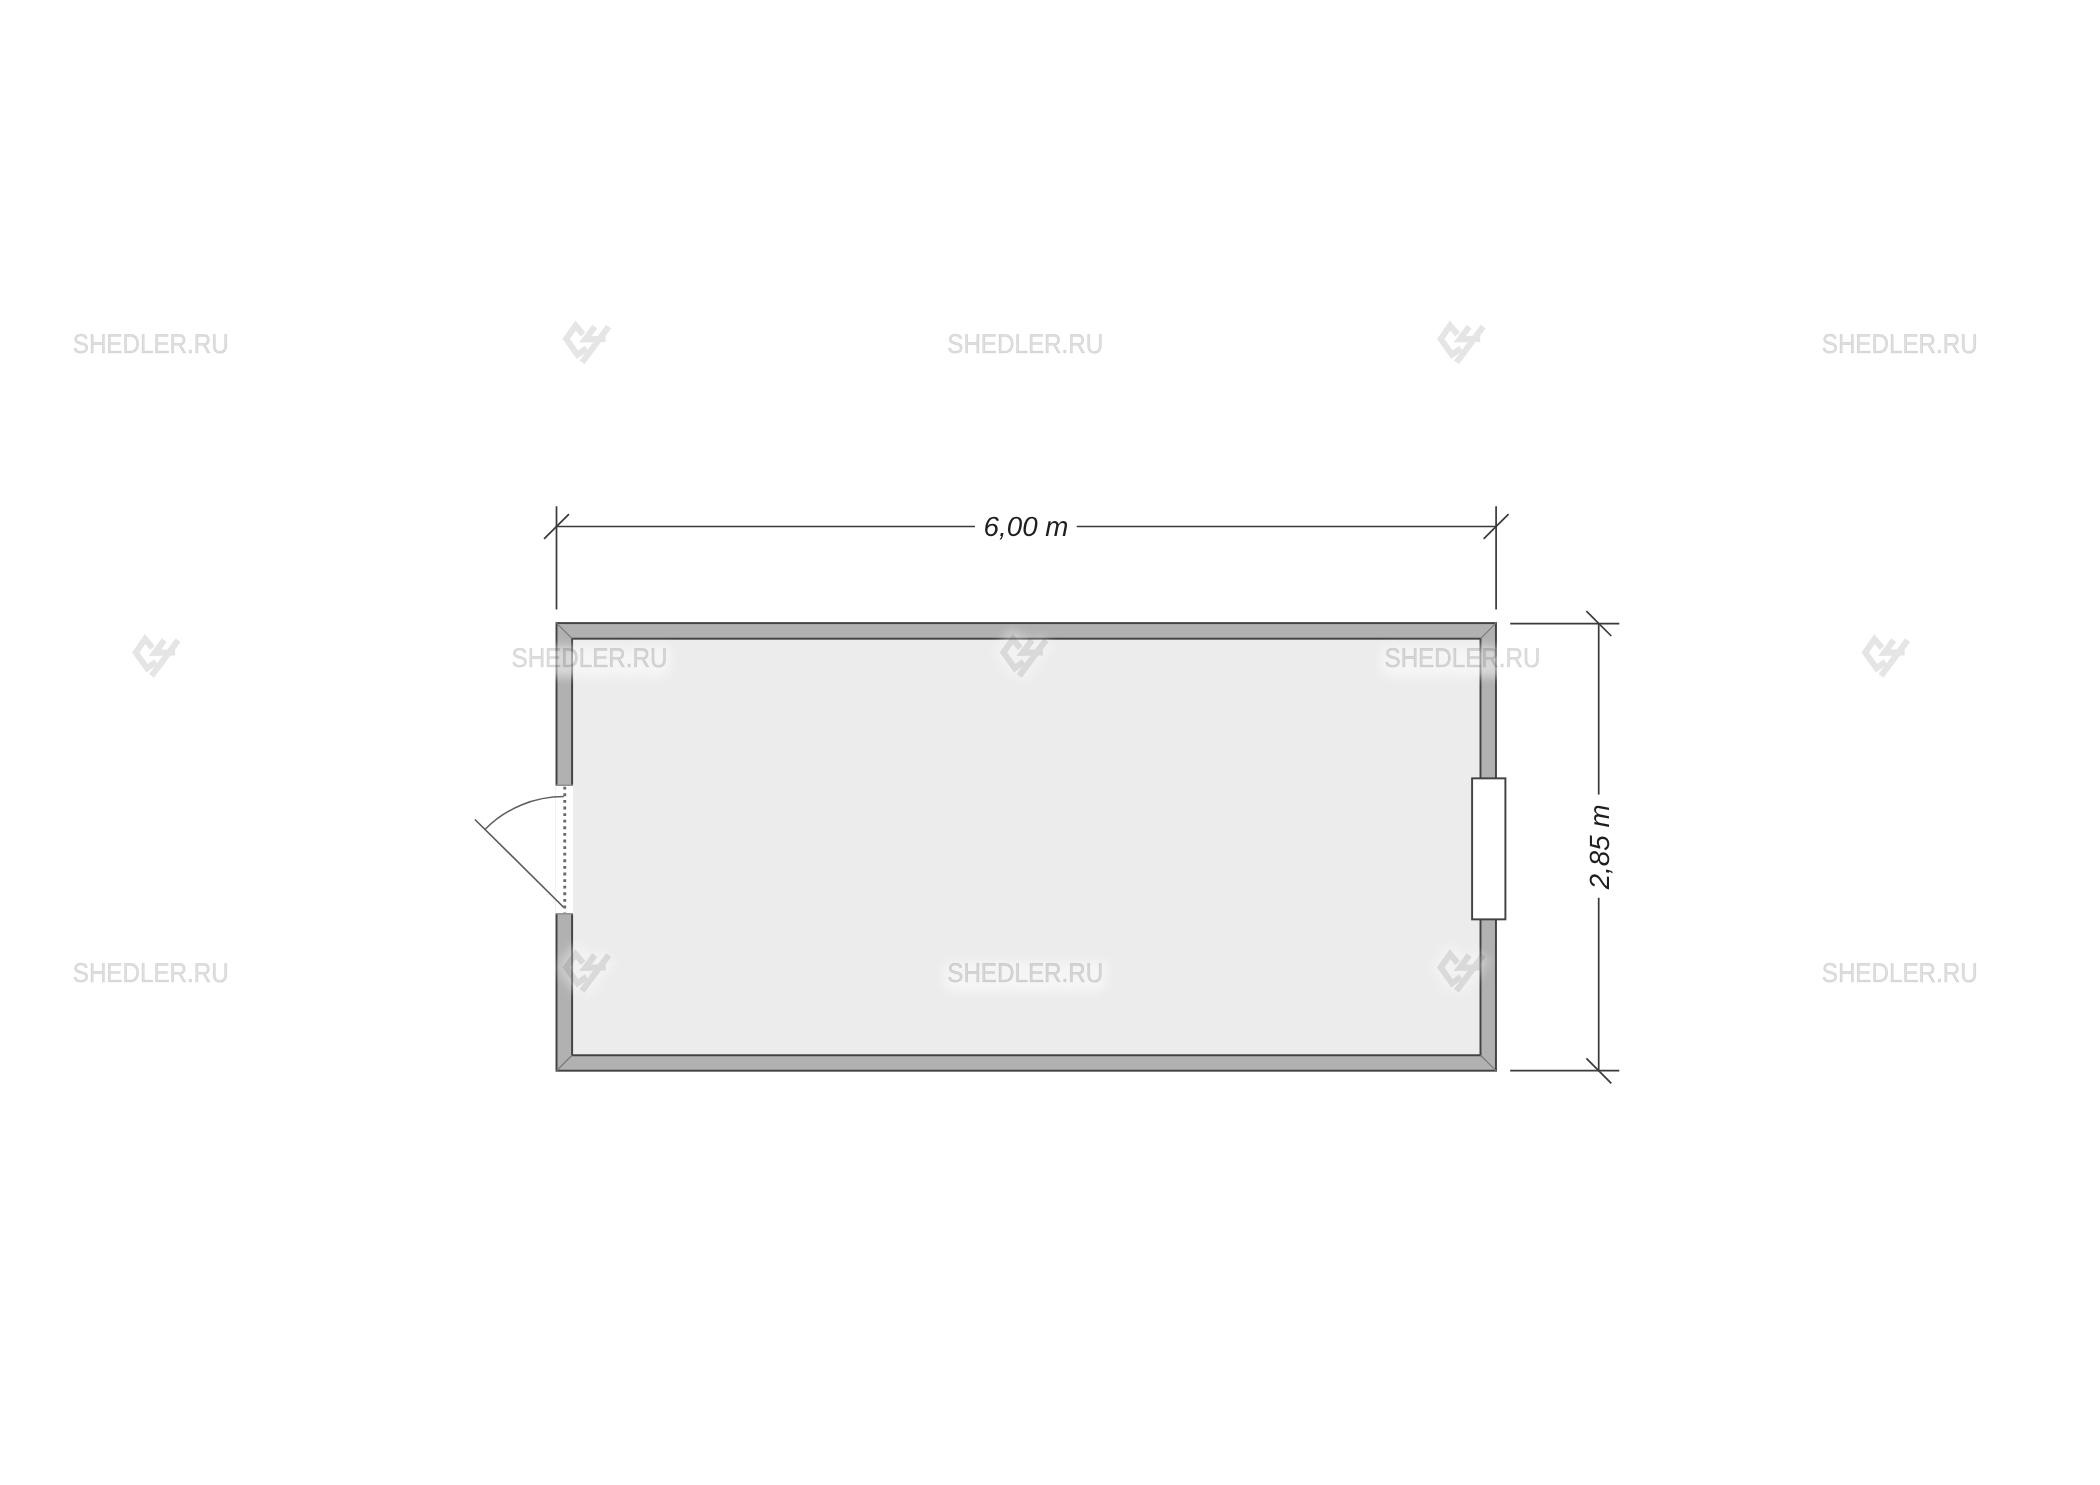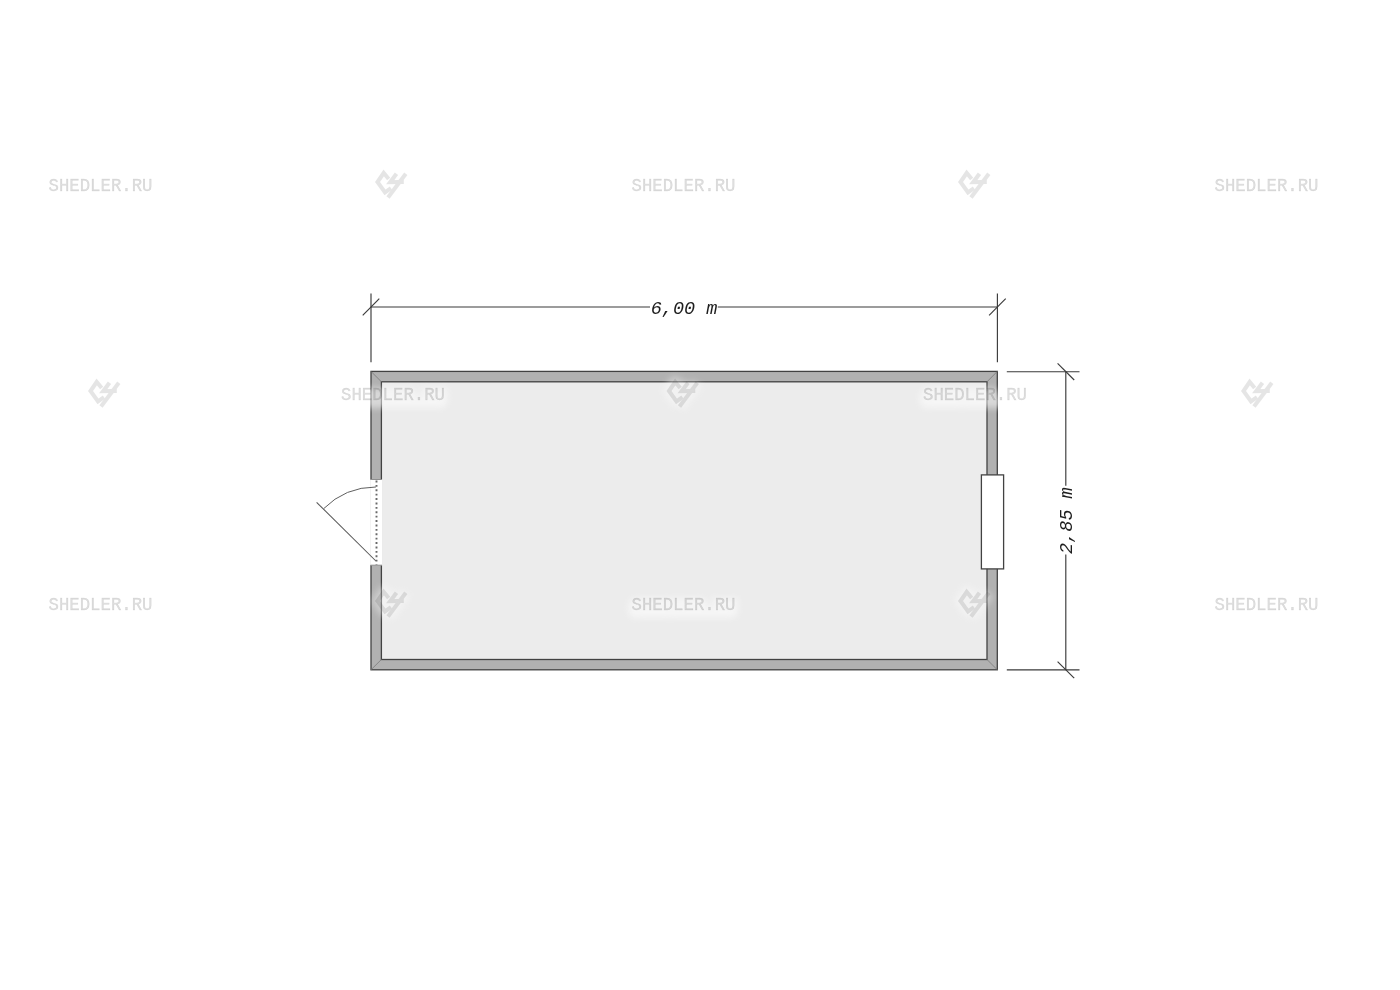--- a/index.html
+++ b/index.html
@@ -1,17 +1,17 @@
 <!DOCTYPE html>
 <html><head>
 <meta charset="utf-8">
 <style>
   html,body{margin:0;padding:0;background:#ffffff;}
   #canvas{position:relative;width:1400px;height:700px;background:#ffffff;overflow:hidden;
-          font-family:Liberation Mono, monospace;}
+          font-family:Liberation Sans, sans-serif;margin-top:44px;}
   svg{display:block;}
 </style>
 </head>
 <body>
 <div id="canvas">
 <svg width="1400" height="990" viewBox="0 0 1400 990">
   <defs>
     <filter id="wmblur" x="-60%" y="-120%" width="220%" height="340%">
       <feGaussianBlur stdDeviation="3.2"></feGaussianBlur>
     </filter>

